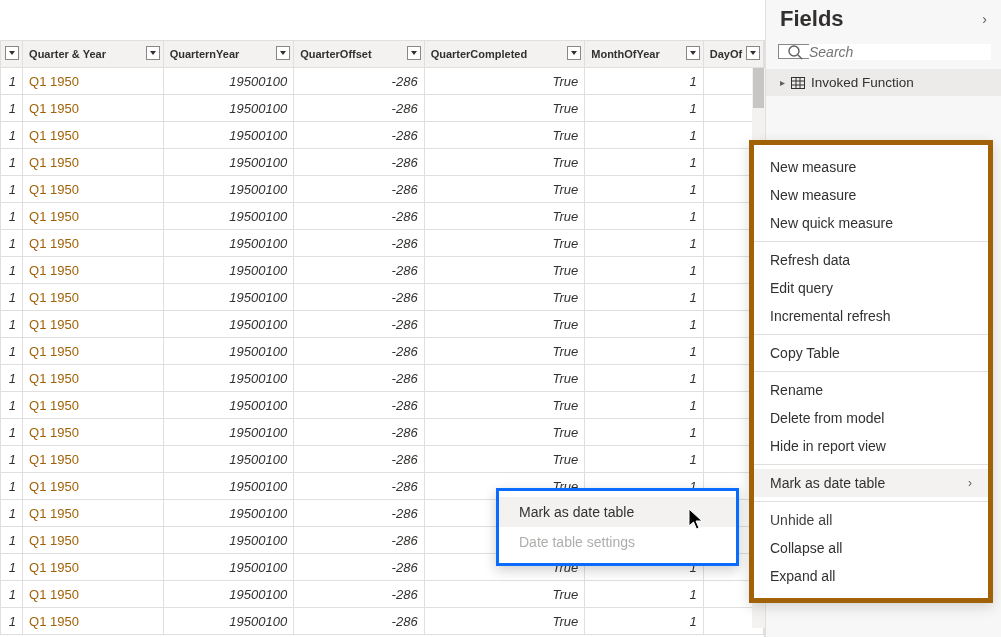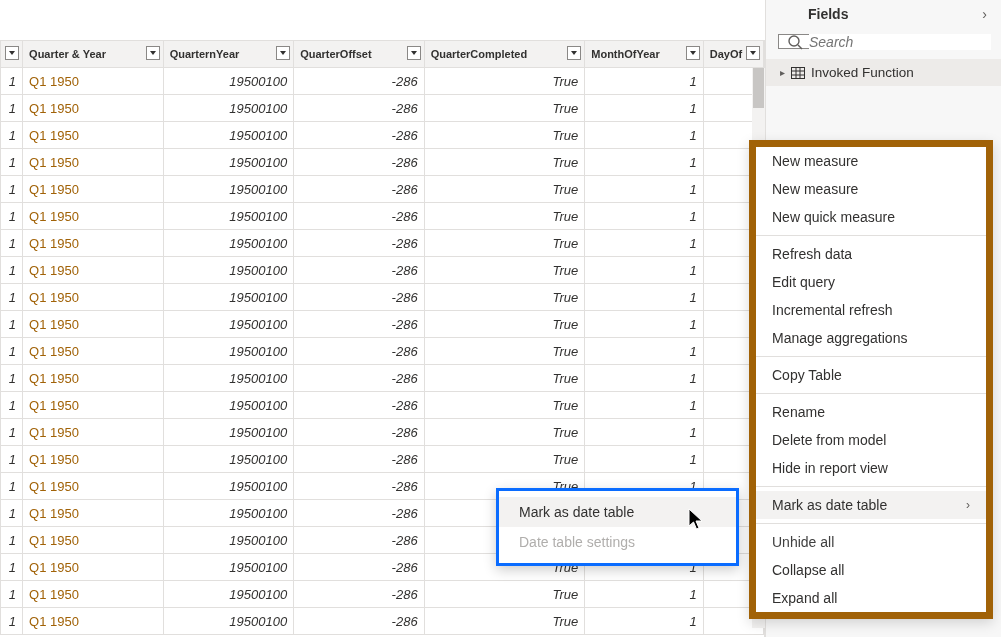--- a/index.html
+++ b/index.html
@@ -99,24 +99,23 @@
     background: #f7f7f7;
     border-left: 1px solid #e1dfdd;
   }
   .fields-header {
     padding: 6px 14px 8px 14px;
     display: flex;
     justify-content: space-between;
     align-items: center;
   }
   .fields-header h2 {
-    font-size: 14px;
+    font-size: 22px;
     font-weight: 600;
     color: #323130;
-    margin-left: 28px;
   }
   .chevron-right {
     font-size: 14px;
     color: #605e5c;
   }
   .search-box {
     margin: 4px 12px 10px 12px;
     border: 1px solid #8a8886;
     background: #fff;
     height: 15px;
@@ -149,23 +148,23 @@
   }
   .table-item .tbl-icon svg { display:block; }
 
   
   .ctx-menu {
     position: absolute;
     top: 140px;
     left: 749px;
     width: 244px;
     background: #fff;
-    border: 7px solid #a16207;
+    border: 5px solid #a16207;
     box-shadow: 0 4px 12px rgba(0,0,0,0.15);
-    padding: 0 0;
+    padding: 8px 0;
     font-size: 14px;
   }
   .ctx-menu .item {
     padding: 6px 16px;
     display: flex;
     justify-content: space-between;
     align-items: center;
     color: #323130;
     cursor: default;
   }
@@ -476,23 +475,20 @@
     <div class="sep"></div>
     <div class="item">
       <span>Refresh data</span>
     </div>
     <div class="item">
       <span>Edit query</span>
     </div>
     <div class="item">
       <span>Incremental refresh</span>
     </div>
-    <div class="item">
-      <span>Manage aggregations</span>
-    </div>
     <div class="sep"></div>
     <div class="item">
       <span>Copy Table</span>
     </div>
     <div class="sep"></div>
     <div class="item">
       <span>Rename</span>
     </div>
     <div class="item">
       <span>Delete from model</span>

